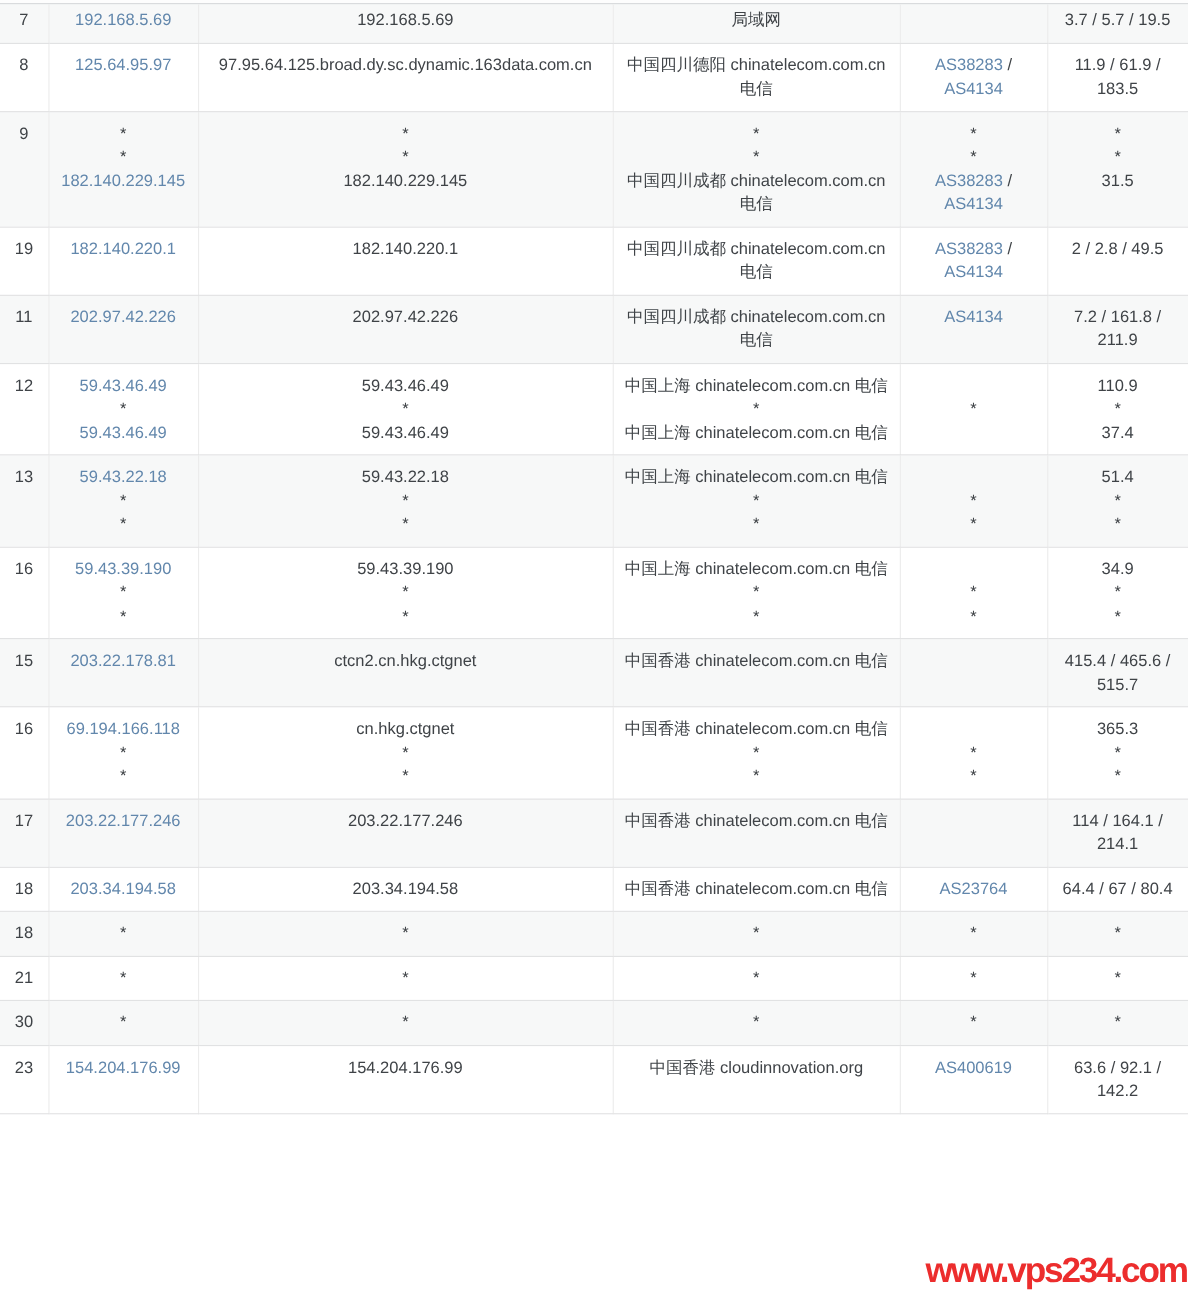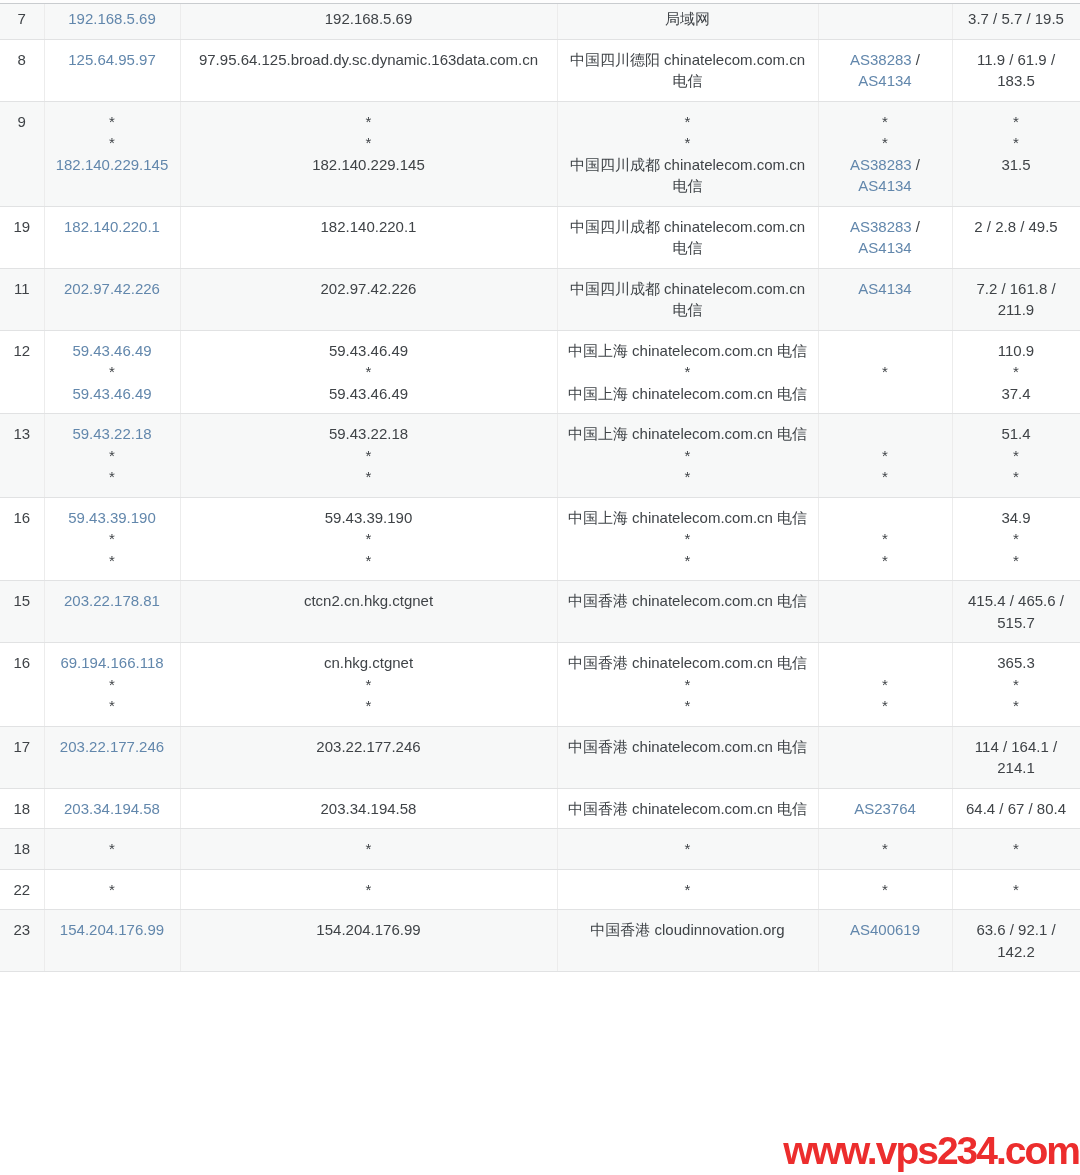--- a/index.html
+++ b/index.html
@@ -49,21 +49,21 @@
   td.c-lat{padding-left:10px;padding-right:10px;}
   .ln{min-height:21.5px;}
   a.lnk{color:var(--link);text-decoration:none;cursor:pointer;}
   .watermark{
     position:absolute;
     right:1px;
     bottom:2px;
     z-index:5;
     font-family:"Liberation Sans",sans-serif;
     font-weight:bold;
-    font-size:39px;
+    font-size:32px;
     letter-spacing:-2px;
     white-space:nowrap;
     color:var(--wm);
   }
 </style>
 </head>
 <body>
 
 <div class="wrap">
   <div class="sliver"></div>
@@ -379,21 +379,41 @@
           </td>
           <td class="c-as">
             <div class="ln"><span>*</span></div>
           </td>
           <td class="c-lat">
             <div class="ln"><span>*</span></div>
           </td>
         </tr>
         <tr>
           <td class="c-hop">
-            <div class="ln"><span>22</span></div>
+            <div class="ln"><span>21</span></div>
+          </td>
+          <td class="c-ip">
+            <div class="ln"><span>*</span></div>
+          </td>
+          <td class="c-host">
+            <div class="ln"><span>*</span></div>
+          </td>
+          <td class="c-loc">
+            <div class="ln"><span>*</span></div>
+          </td>
+          <td class="c-as">
+            <div class="ln"><span>*</span></div>
+          </td>
+          <td class="c-lat">
+            <div class="ln"><span>*</span></div>
+          </td>
+        </tr>
+        <tr>
+          <td class="c-hop">
+            <div class="ln"><span>30</span></div>
           </td>
           <td class="c-ip">
             <div class="ln"><span>*</span></div>
           </td>
           <td class="c-host">
             <div class="ln"><span>*</span></div>
           </td>
           <td class="c-loc">
             <div class="ln"><span>*</span></div>
           </td>

